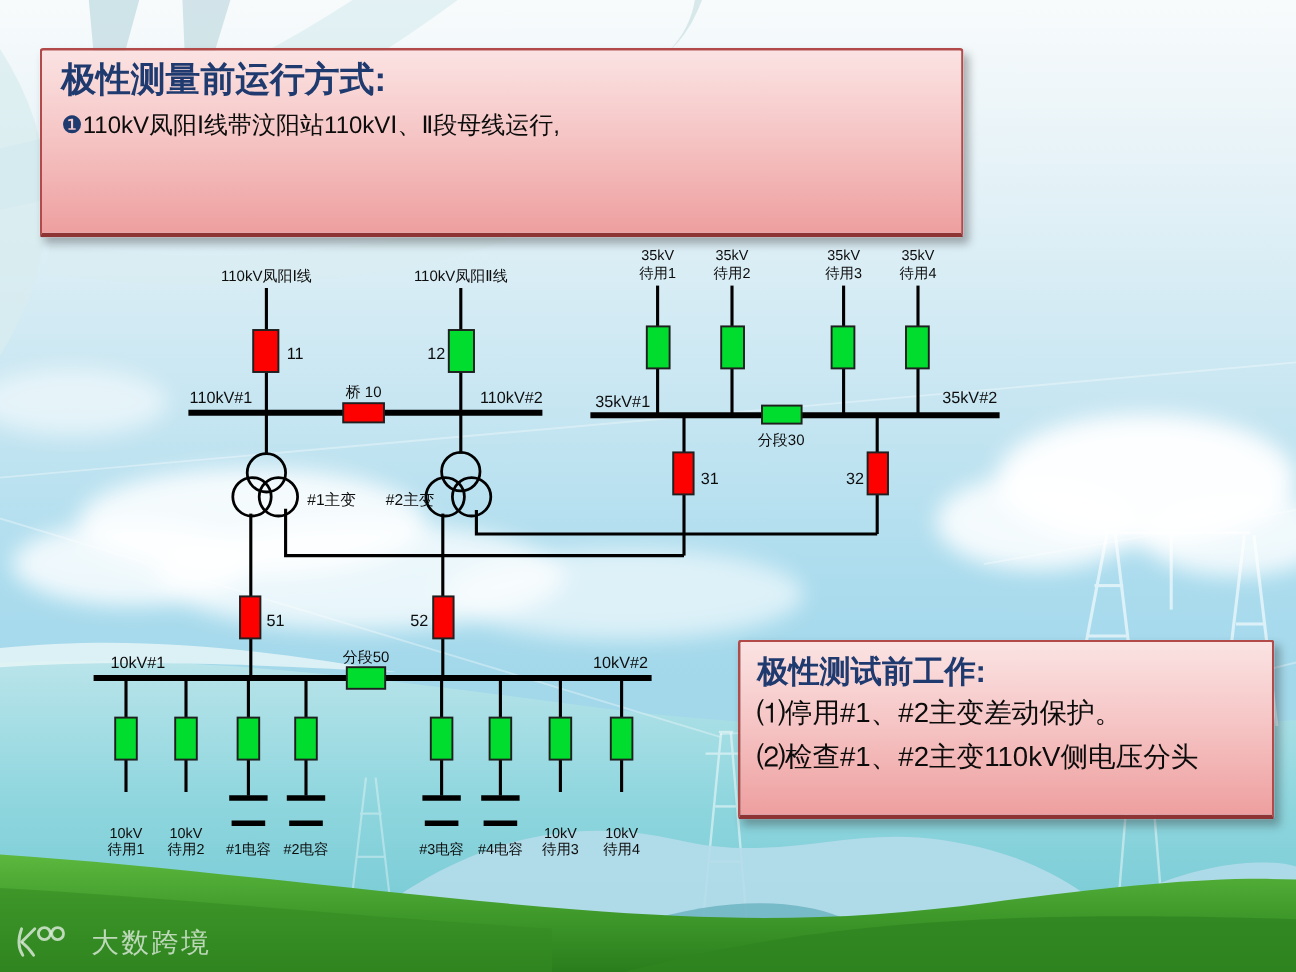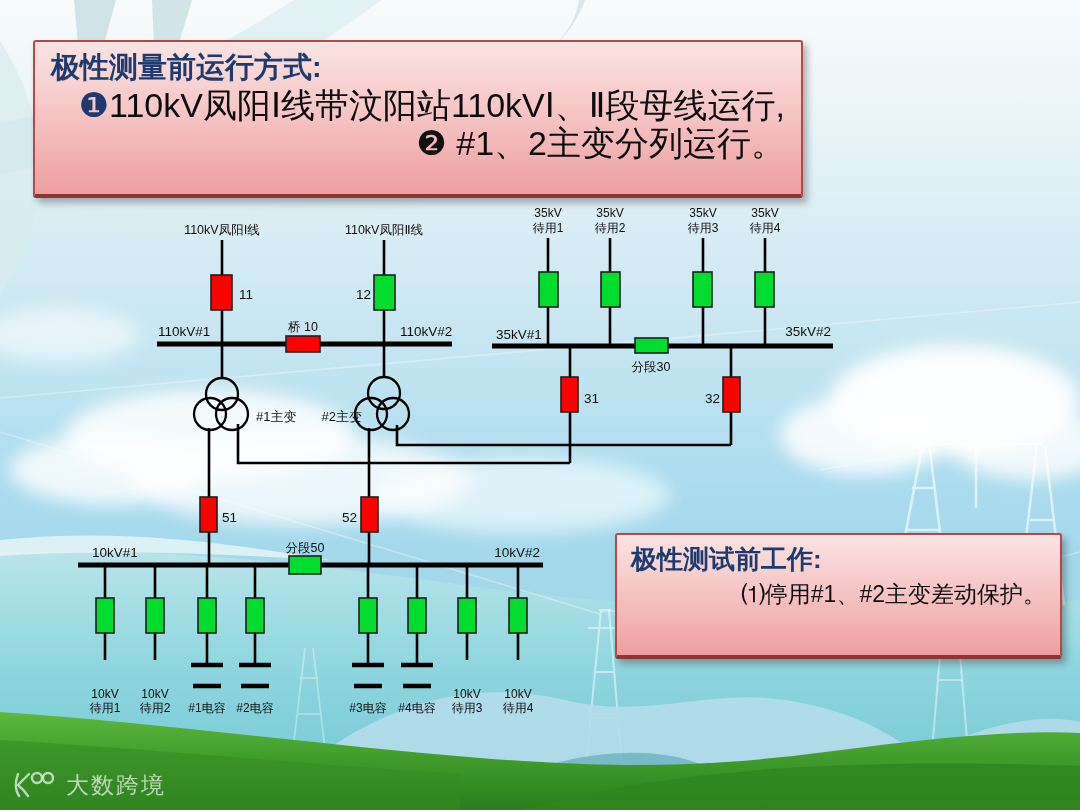--- a/index.html
+++ b/index.html
@@ -11,32 +11,32 @@
   svg{display:block;}
   .layer{position:absolute;left:0;top:0;}
   
   .note-box{
     position:absolute;box-sizing:border-box;
     background:linear-gradient(180deg,#fbe3e3 0%,#f6c6c6 45%,#ee9f9f 100%);
     border:2px solid #b24a4a;border-bottom:4px solid #8e3434;border-radius:3px;
     box-shadow:4px 5px 7px rgba(40,40,40,.35);
   }
   #box-operation{left:33px;top:40px;width:770px;height:158px;padding:7px 16px 6px 16px;}
-  #box-pretest{left:615px;top:533px;width:447px;height:126px;padding:7px 14px 6px 14px;}
+  #box-pretest{left:615px;top:533px;width:447px;height:150px;padding:7px 14px 6px 14px;}
   .box-title{font-weight:bold;color:var(--c-title,#1e3a6e);}
   #box-operation .box-title{font-size:29px;line-height:37px;}
   #box-pretest  .box-title{font-size:26px;line-height:34px;}
   .box-line{color:#0c0c0c;}
-  #box-operation .box-line{font-size:34px;line-height:38px;text-align:right;}
-  #box-pretest  .box-line{font-size:23px;line-height:36px;text-align:right;}
+  #box-operation .box-line{font-size:20px;line-height:38px;}
+  #box-pretest  .box-line{font-size:23px;line-height:36px;}
   .marker{font-style:normal;}
   .marker.m1{color:var(--c-title,#1e3a6e);}
   .marker.m2{color:#101010;}
   
-  #watermark{position:absolute;left:10px;top:768px;display:flex;align-items:center;gap:12px;
+  #watermark{position:absolute;left:10px;top:768px;display:flex;align-items:center;gap:22px;
     color:rgba(228,238,228,.78);font-size:23px;letter-spacing:2px;}
   
   .dtxt{fill:#0d0d0d;font-family:"Liberation Sans","DejaVu Sans",sans-serif;}
 </style>
 </head>
 <body>
 
 <svg class="layer" width="1080" height="810" viewBox="0 0 1080 810" aria-hidden="true">
   <defs>
     <filter id="soft" x="-60%" y="-60%" width="220%" height="220%">
@@ -256,26 +256,26 @@
     <text class="dtxt" x="467" y="698" font-size="12" text-anchor="middle">10kV</text>
     <text class="dtxt" x="467" y="712" font-size="12" text-anchor="middle">待用3</text>
     <text class="dtxt" x="518" y="698" font-size="12" text-anchor="middle">10kV</text>
     <text class="dtxt" x="518" y="712" font-size="12" text-anchor="middle">待用4</text>
   </g>
 </svg>
 
 <div class="note-box" id="box-operation">
   <div class="box-title">极性测量前运行方式:</div>
   <div class="box-line"><span class="marker m1">❶</span><span>110kV凤阳Ⅰ线带汶阳站110kVⅠ、Ⅱ段母线运行,</span></div>
-  <div class="box-line"><span class="marker m2">❷</span><span> #1、2主变分列运行。</span></div>
 </div>
 
 <div class="note-box" id="box-pretest">
   <div class="box-title">极性测试前工作:</div>
   <div class="box-line">⑴停用#1、#2主变差动保护。</div>
+  <div class="box-line">⑵检查#1、#2主变110kV侧电压分头</div>
 </div>
 
 <div id="watermark">
   <svg width="44" height="34" viewBox="0 0 44 34">
     <g stroke="rgba(230,240,230,.78)" stroke-width="2.4" fill="none" stroke-linecap="round">
       <path d="M8,6 C5,14 5,22 9,28"></path>
       <path d="M8,17 C12,13 16,9 19,6"></path>
       <path d="M9,18 C13,21 16,25 18,28"></path>
       <circle cx="27" cy="10" r="5"></circle>
       <circle cx="38" cy="10" r="5"></circle>

